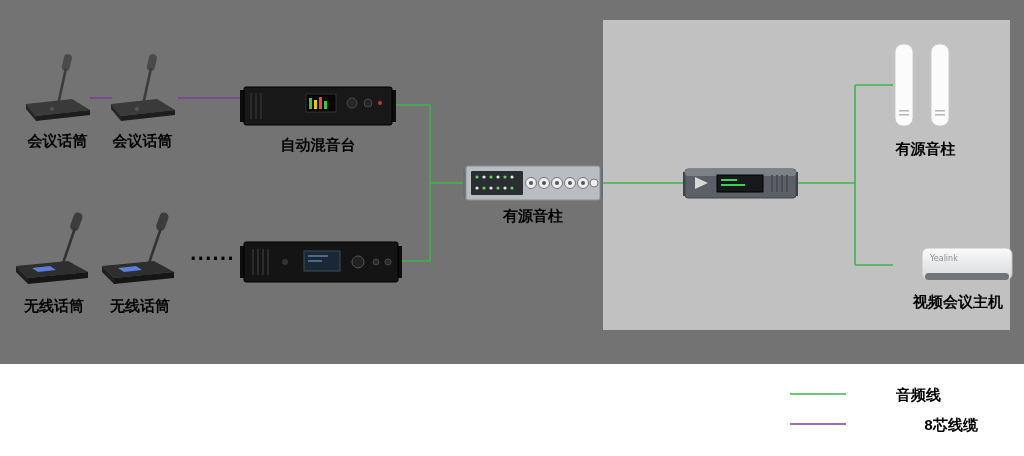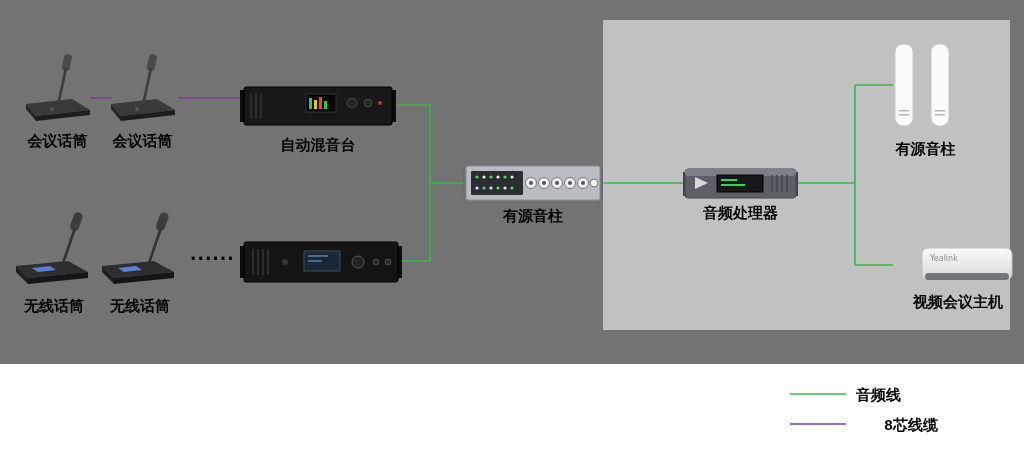--- a/index.html
+++ b/index.html
@@ -21,20 +21,21 @@
     text-align:center;
     line-height:18px;
     white-space:nowrap;
   }
   .legend-label{
     position:absolute;
     font-weight:bold;
     font-size:15px;
     color:#000;
     white-space:nowrap;
+    margin-left:40px;
   }
   .ellipsis{
     position:absolute;
     font-weight:bold;
     font-size:17px;
     color:#000;
     letter-spacing:1px;
   }
   #wires{position:absolute;left:0;top:0;width:1024px;height:456px;pointer-events:none;}
   .audio-line{stroke:var(--audio);stroke-width:1.6;fill:none;}
@@ -197,21 +198,20 @@
       <polygon points="12,15 25,21 12,27" fill="#d8d8d8"></polygon>
       <rect x="34" y="13" width="46" height="17" fill="#16181a" stroke="#000"></rect>
       <rect x="38" y="17" width="16" height="2" fill="#39d353"></rect>
       <rect x="38" y="22" width="24" height="2" fill="#39d353"></rect>
       <rect x="88" y="13" width="2" height="17" fill="#4a4e54"></rect>
       <rect x="93" y="13" width="2" height="17" fill="#4a4e54"></rect>
       <rect x="98" y="13" width="2" height="17" fill="#4a4e54"></rect>
       <rect x="103" y="13" width="2" height="17" fill="#4a4e54"></rect>
     </svg>
   </div>
-  <div class="node-label" style="left:668px;top:204px;width:145px;">音频处理器</div>
 
   <div class="node" style="left:893px;top:42px;width:64px;height:88px;">
     <svg width="64" height="88" viewBox="0 0 64 88">
       <rect x="2" y="2" width="18" height="82" rx="8" fill="#fbfbfb" stroke="#c8c8c8"></rect>
       <rect x="6" y="68" width="10" height="1.5" fill="#b5b5b5"></rect>
       <rect x="6" y="72" width="10" height="1.5" fill="#b5b5b5"></rect>
       <rect x="38" y="2" width="18" height="82" rx="8" fill="#fbfbfb" stroke="#c8c8c8"></rect>
       <rect x="42" y="68" width="10" height="1.5" fill="#b5b5b5"></rect>
       <rect x="42" y="72" width="10" height="1.5" fill="#b5b5b5"></rect>
     </svg>

